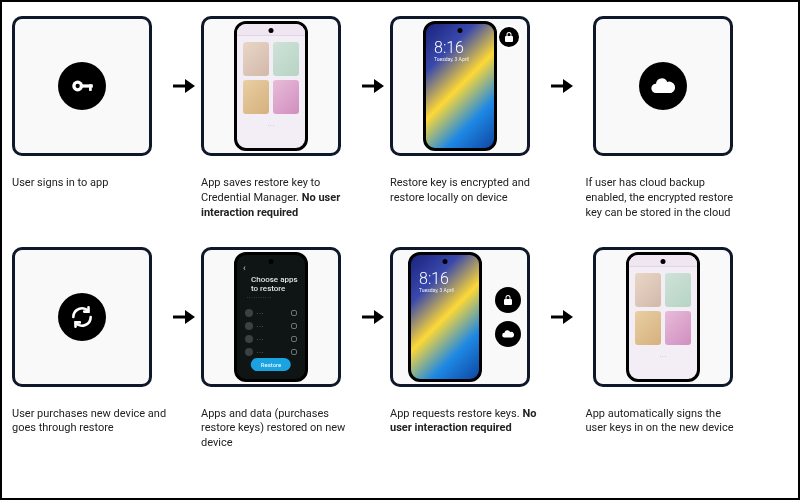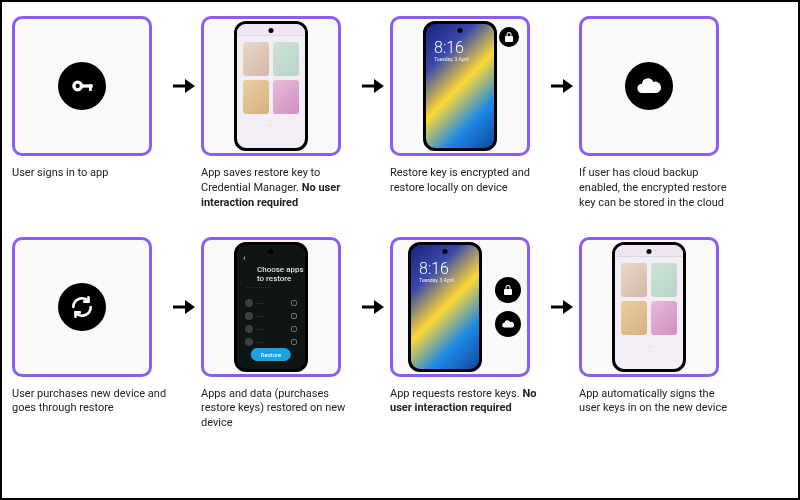--- a/index.html
+++ b/index.html
@@ -20,35 +20,35 @@
     gap: 6px;
     margin-bottom: 26px;
   }
   .row:last-child { margin-bottom: 0; }
   .step {
     display: flex;
     flex-direction: column;
     align-items: flex-start;
     width: 155px;
   }
-  .step.wide { width: 168px; }
+  .step.wide { width: 168px; align-items: center; }
   .tile {
     width: 140px;
     height: 140px;
-    border: 3px solid #8b5cf6;
+    border: 3px solid #0f172a;
     border-radius: 10px;
     background: #f9f9f9;
     display: flex;
     align-items: center;
     justify-content: center;
     position: relative;
     overflow: hidden;
   }
   .caption {
-    margin-top: 10px;
+    margin-top: 20px;
     font-size: 11px;
     line-height: 1.35;
     max-width: 155px;
   }
   .caption .bold { font-weight: 700; }
   .arrow {
     display: flex;
     align-items: center;
     height: 140px;
     min-width: 22px;
@@ -165,21 +165,21 @@
   .phone.dark .back {
     position:absolute;
     top:8px;
     left:6px;
     font-size:9px;
     color:#cfd4d2;
   }
   .phone.dark .title {
     position:absolute;
     top:20px;
-    left:20px;
+    left:14px;
     font-size:8px;
     line-height:1.15;
     font-weight:500;
   }
   .phone.dark .sub {
     position:absolute;
     top:40px;
     left:10px;
     font-size:4.5px;
     color:#9aa3a0;

